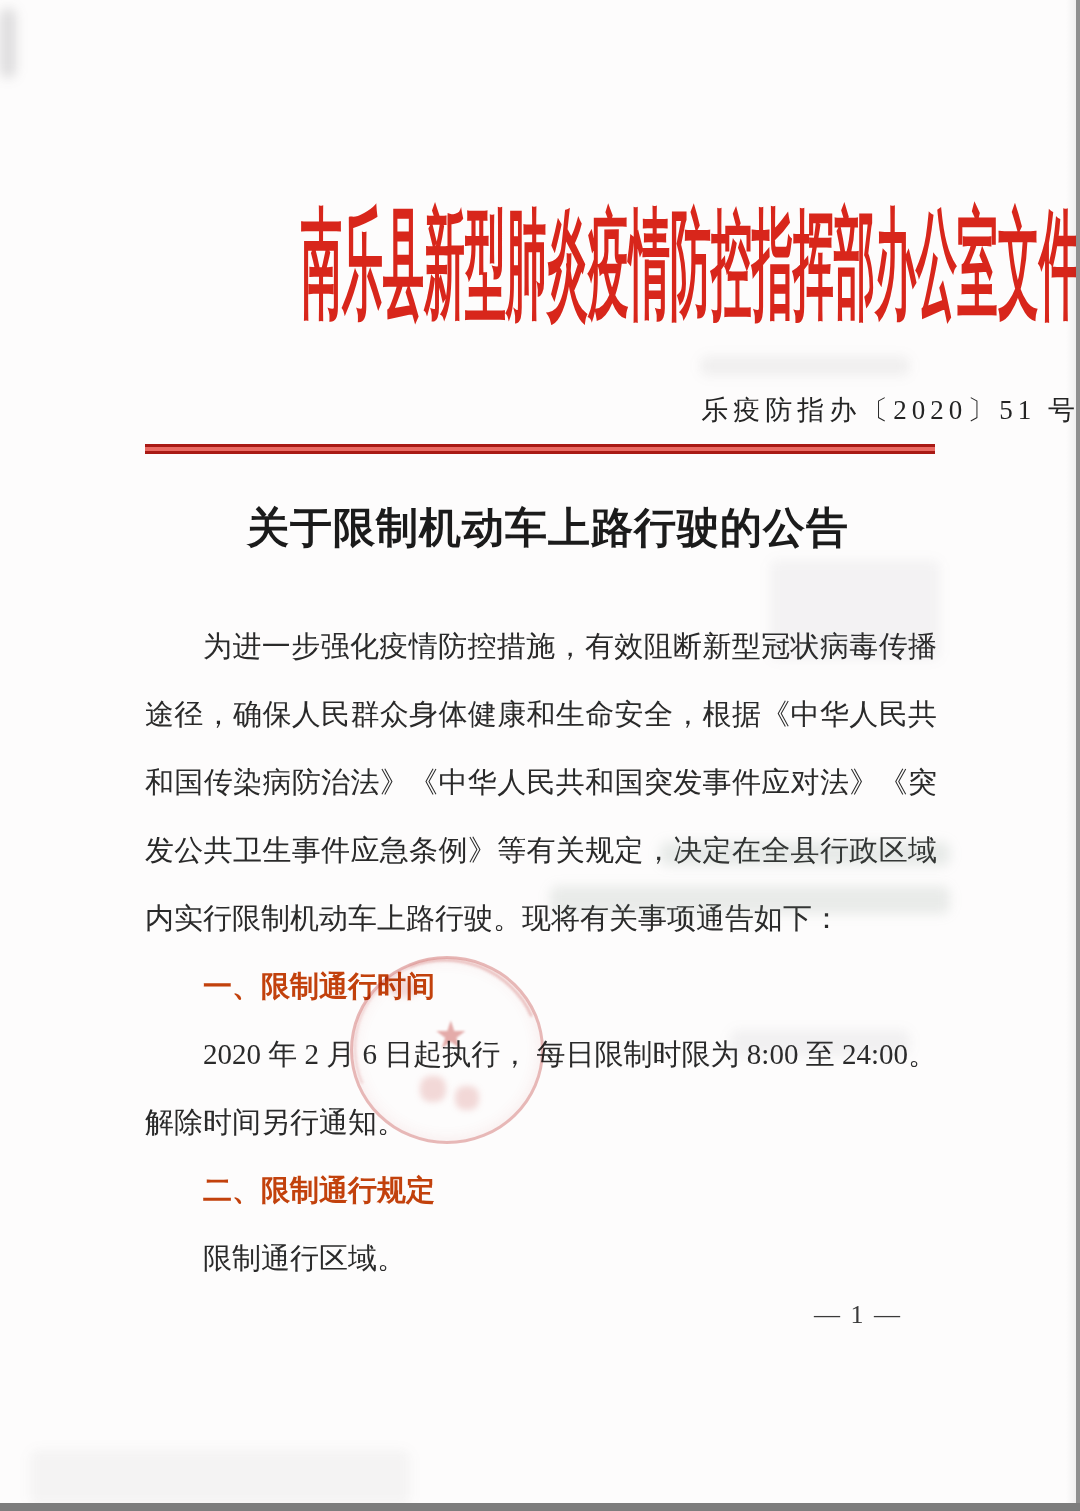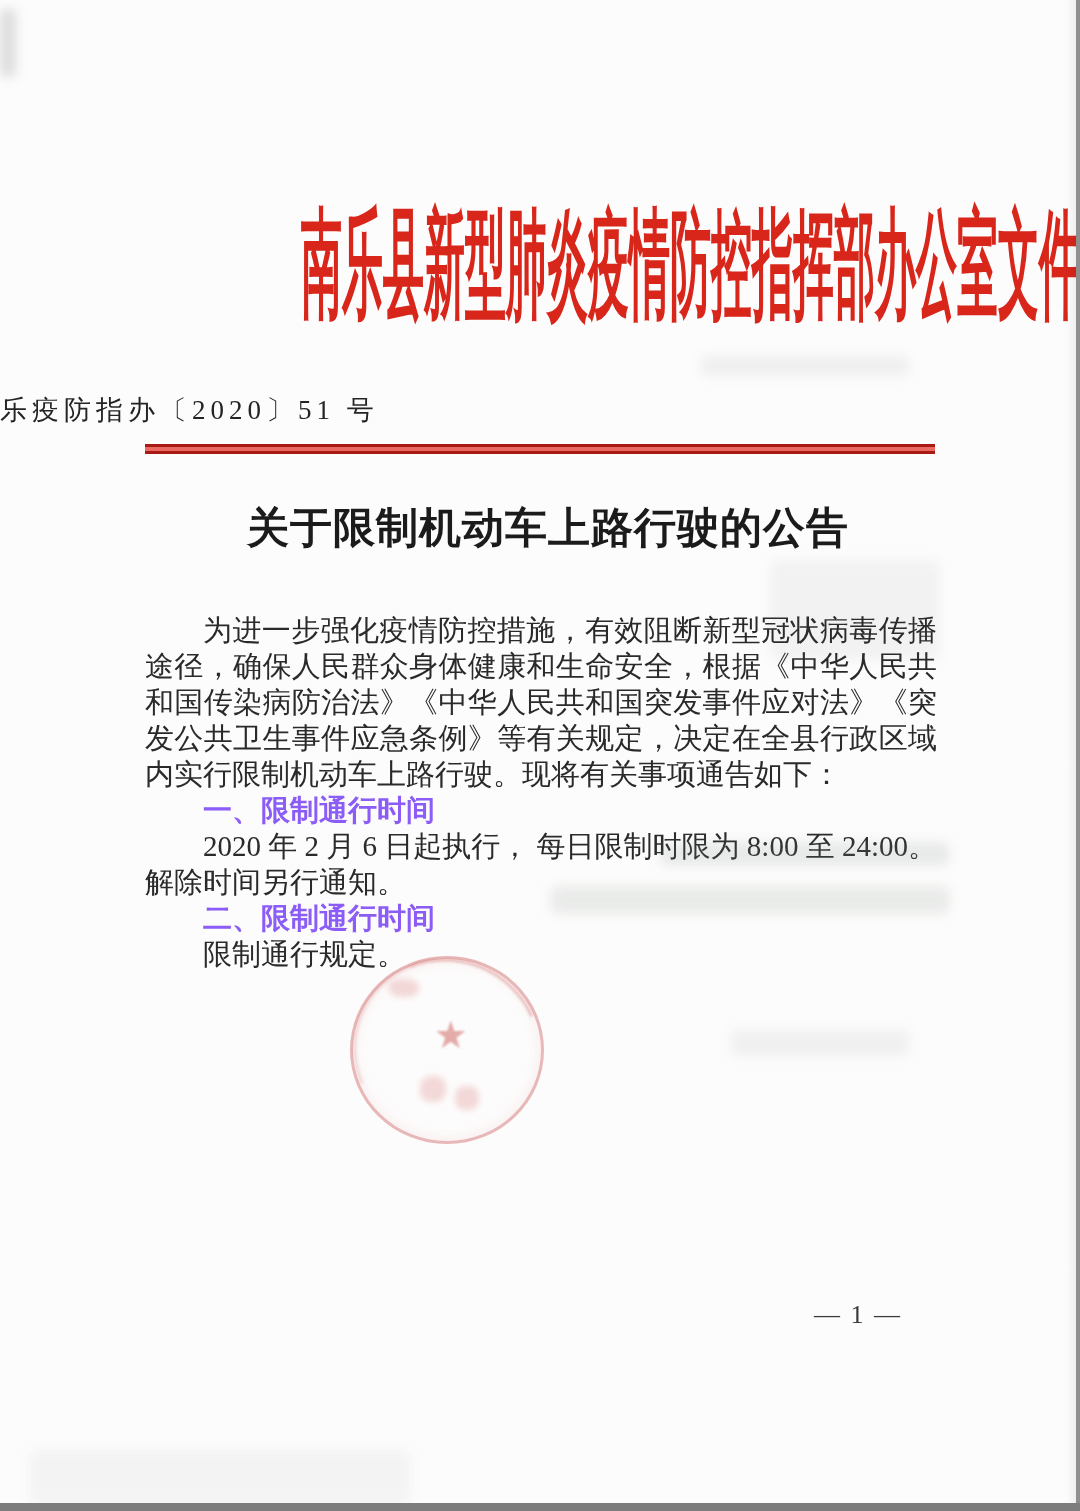--- a/index.html
+++ b/index.html
@@ -29,21 +29,21 @@
     line-height: 1;
     white-space: nowrap;
     letter-spacing: 0px;
     transform: scaleY(2.9);
     transform-origin: 50% 0;
   }
 
   
   .doc-number {
     position: absolute; top: 392px; left: 0; width: 100%;
-    text-align: left;
+    text-align: right;
     font-size: 27px; color: #242424;
     letter-spacing: 5px;
   }
 
   
   .red-rule {
     position: absolute; top: 444px; left: 145px;
     width: 790px; height: 10px;
     background: linear-gradient(to bottom,
       #a91a15 0px, #a91a15 3px,
@@ -55,28 +55,28 @@
   .doc-title {
     position: absolute; top: 492px; left: 0; width: 100%;
     text-align: center;
     font-weight: 700; font-size: 42px; color: #1b1b1b;
     letter-spacing: 1px;
   }
 
   
   .doc-body {
     position: absolute; top: 612px; left: 145px; width: 792px;
-    font-size: 29px; line-height: 36px;
+    font-size: 29px; line-height: 68px;
     color: #2a2a2a;
     text-align: justify;
   }
   .doc-body p { margin: 0; text-indent: 2em; }
   .doc-body p.heading {
     font-family: "Liberation Sans", "DejaVu Sans", sans-serif;
-    font-weight: 700; color: #8b5cf6;
+    font-weight: 700; color: #c2410c;
   }
 
   
   .seal {
     position: absolute; left: 350px; top: 956px;
     width: 194px; height: 188px;
     pointer-events: none;
     mix-blend-mode: multiply;
   }
   .seal .ring {
@@ -149,22 +149,22 @@
   <div class="doc-number">乐疫防指办〔2020〕51 号</div>
 
   <div class="red-rule"></div>
 
   <h1 class="doc-title" style="position:absolute;margin:8px;">关于限制机动车上路行驶的公告</h1>
 
   <main class="doc-body">
     <p>为进一步强化疫情防控措施，有效阻断新型冠状病毒传播途径，确保人民群众身体健康和生命安全，根据《中华人民共和国传染病防治法》《中华人民共和国突发事件应对法》《突发公共卫生事件应急条例》等有关规定，决定在全县行政区域内实行限制机动车上路行驶。现将有关事项通告如下：</p>
     <p class="heading">一、限制通行时间</p>
     <p>2020 年 2 月 6 日起执行， 每日限制时限为 8:00 至 24:00。解除时间另行通知。</p>
-    <p class="heading">二、限制通行时间</p>
-    <p>限制通行规定。</p>
+    <p class="heading">二、限制通行规定</p>
+    <p>限制通行区域。</p>
   </main>
 
   <div class="seal">
     <div class="ring"></div>
     <div class="ring2"></div>
     <div class="star">★</div>
     <div class="ink-blob blob-a"></div>
     <div class="ink-blob blob-b"></div>
     <div class="ink-blob blob-c"></div>
   </div>

